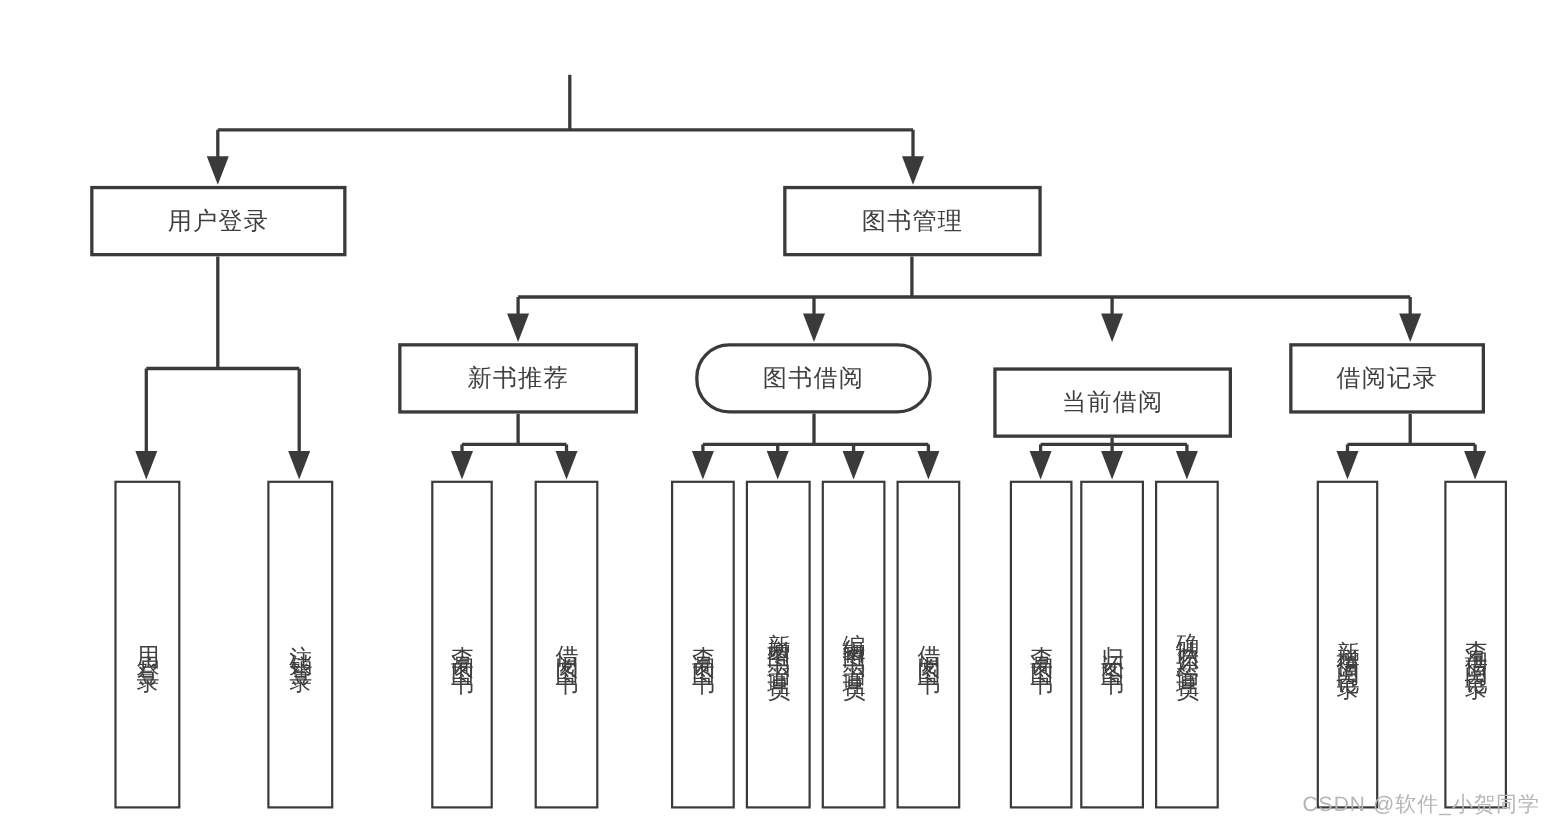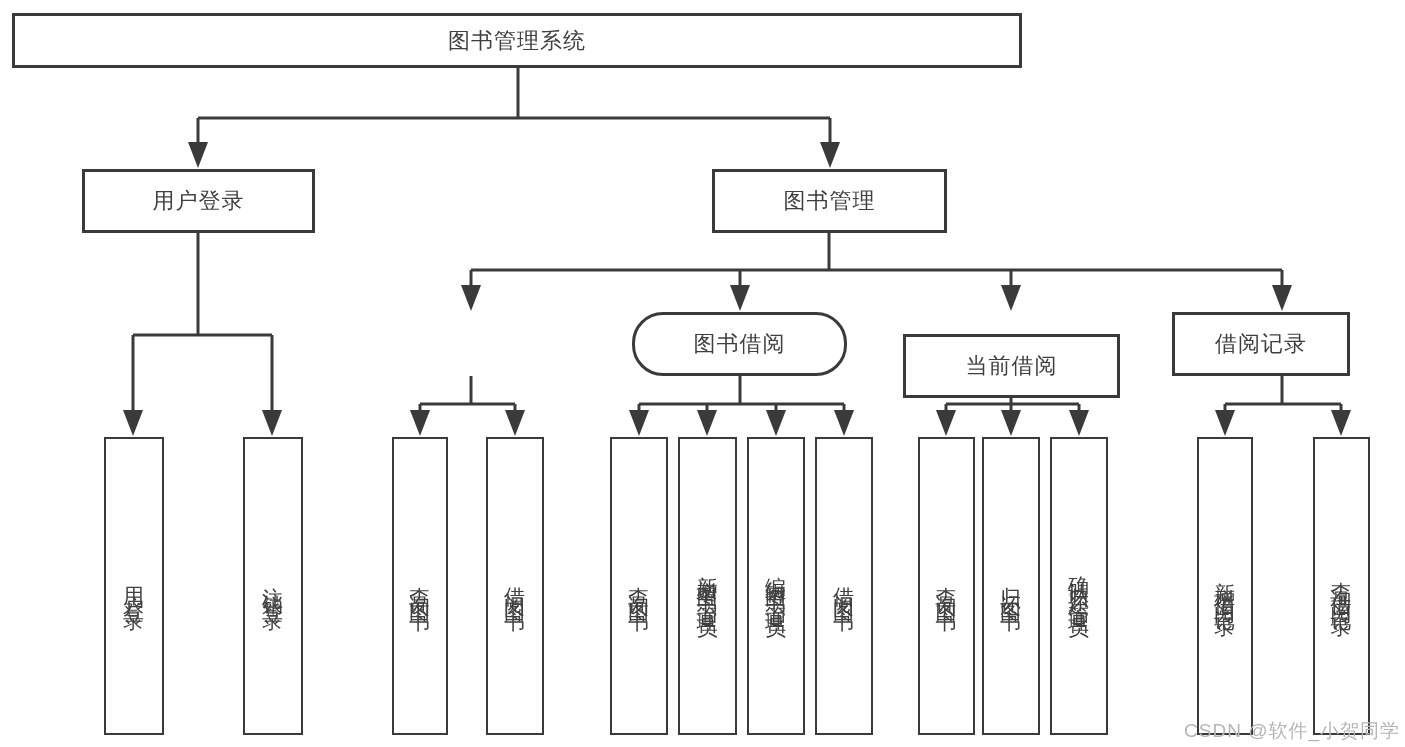--- a/index.html
+++ b/index.html
@@ -99,25 +99,25 @@
     <polygon points="1069,410 1089,410 1079,436" stroke="none"></polygon>
 
     <path d="M1282 376 V404" fill="none"></path>
     <path d="M1225 404 H1341" fill="none"></path>
     <path d="M1225 404 V416" fill="none"></path>
     <polygon points="1215,410 1235,410 1225,436" stroke="none"></polygon>
     <path d="M1341 404 V416" fill="none"></path>
     <polygon points="1331,410 1351,410 1341,436" stroke="none"></polygon>
   </svg>
 
-  <div class="node" style="left:12px;top:13px;width:1010px;height:55px;">图书管理系统</div>
 
   <div class="node" style="left:82px;top:169px;width:233px;height:64px;">用户登录</div>
   <div class="node" style="left:712px;top:169px;width:235px;height:64px;text-align:right;">图书管理</div>
 
+  <div class="node" style="left:362px;top:312px;width:218px;height:64px;">新书推荐</div>
   <div class="node" style="left:632px;top:312px;width:215px;height:64px;border-radius:31px;">图书借阅</div>
   <div class="node" style="left:903px;top:307px;width:217px;height:64px;margin-top:27px;">当前借阅</div>
   <div class="node" style="left:1172px;top:312px;width:178px;height:64px;">借阅记录</div>
 
   <div class="node leaf" style="left:104px;top:437px;width:60px;height:298px;">用户登录</div>
   <div class="node leaf" style="left:243px;top:437px;width:60px;height:298px;">注销登录</div>
 
   <div class="node leaf" style="left:392px;top:437px;width:56px;height:298px;">查询图书</div>
   <div class="node leaf" style="left:486px;top:437px;width:58px;height:298px;">借阅图书</div>
 

